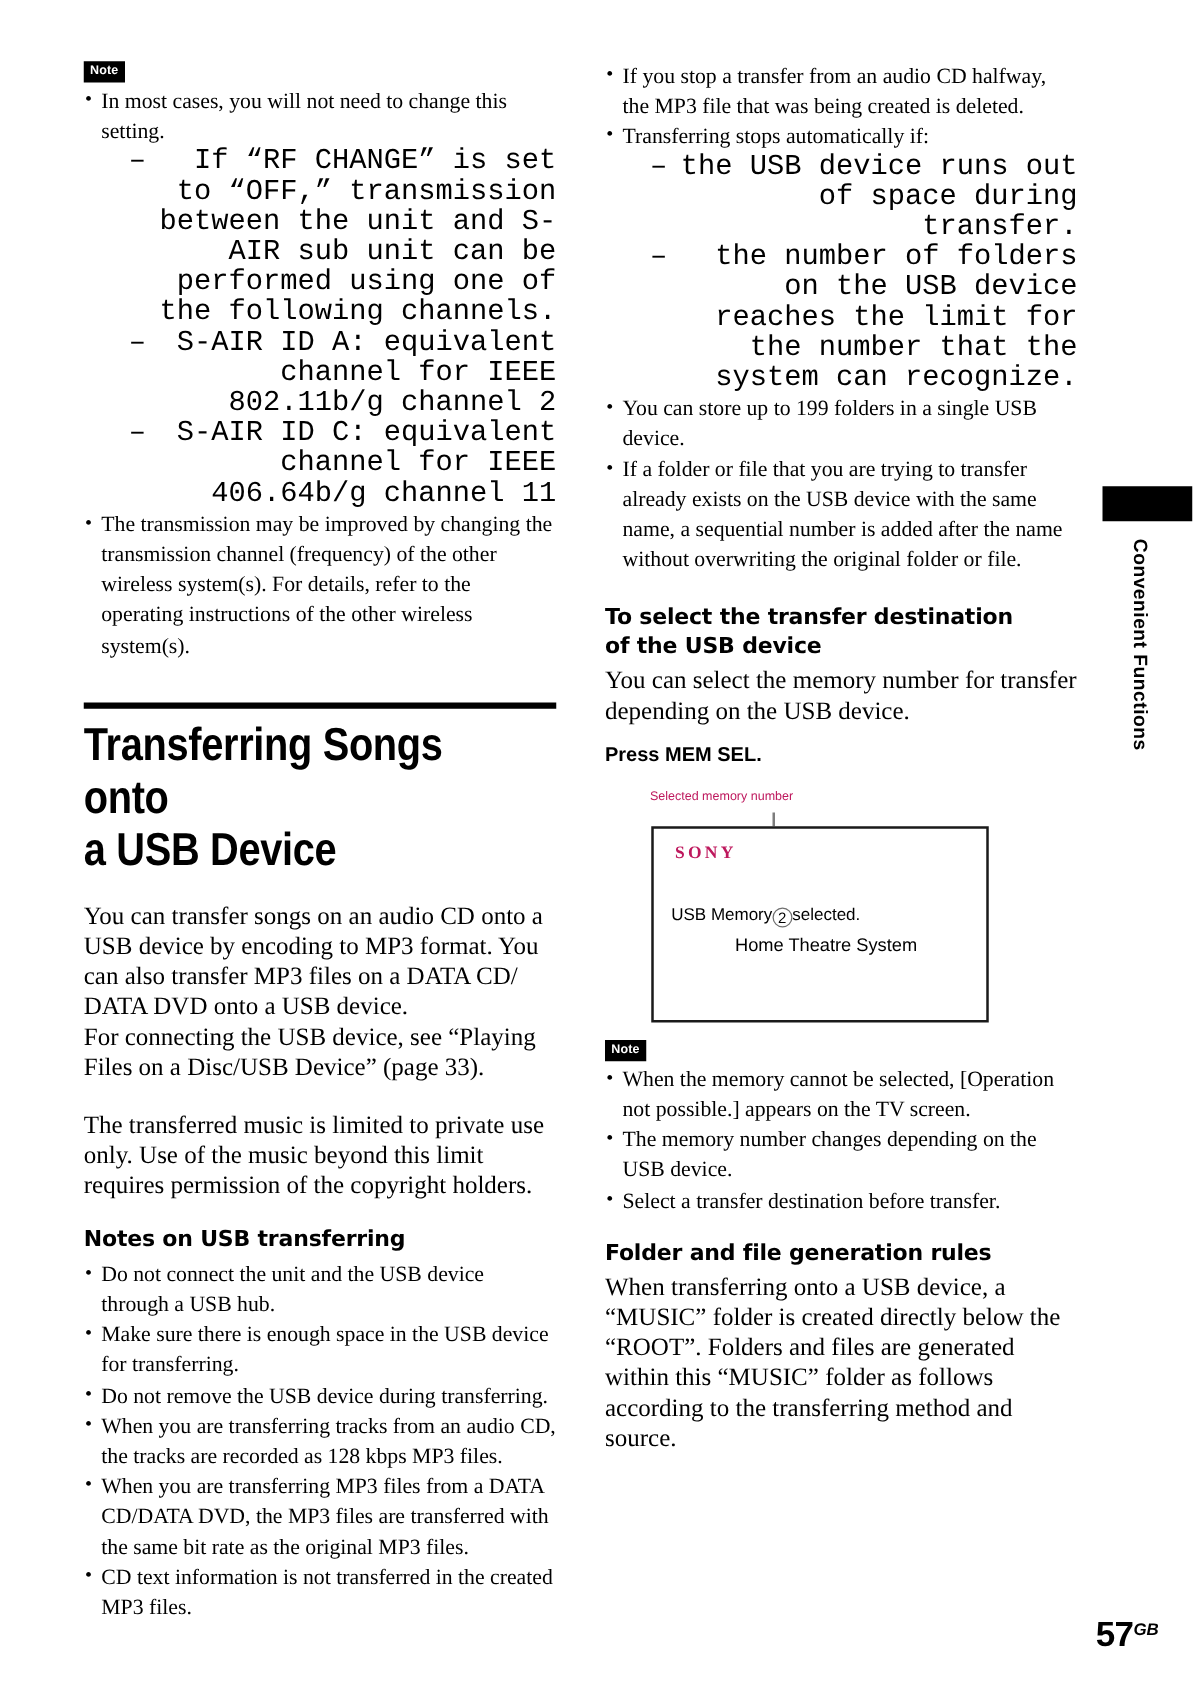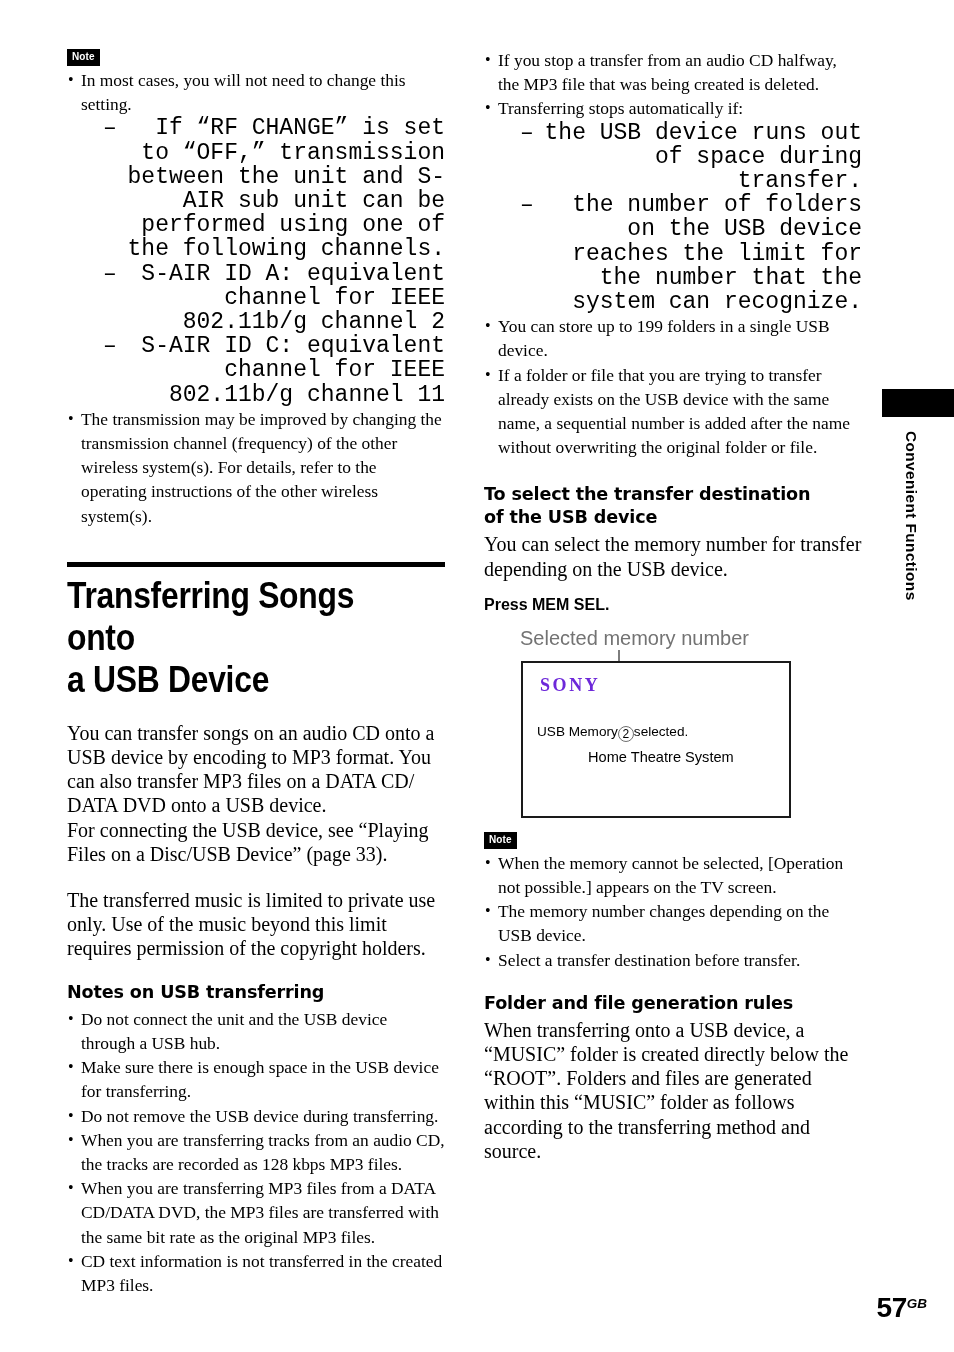--- a/index.html
+++ b/index.html
@@ -143,23 +143,23 @@
   .figure {
     position: relative;
     margin-top: 14px;
     height: 200px;
   }
   .fig-caption {
     position: absolute;
     left: 36px;
     top: 0;
     font-family: "Liberation Sans", "DejaVu Sans", sans-serif;
-    font-size: 20px;
+    font-size: 10px;
     line-height: 18px;
-    color: #737373;
+    color: #be185d;
   }
   .leader-line {
     position: absolute;
     left: 134px;
     top: 21px;
     width: 2px;
     height: 57px;
     background: #7d7d7d;
   }
   .tv-box {
@@ -171,23 +171,23 @@
     border: 2.5px solid #1a1a1a;
     background: #ffffff;
     box-sizing: border-box;
   }
   .sony-logo {
     position: absolute;
     left: 17px;
     top: 12px;
     font-family: "Liberation Serif", "DejaVu Serif", serif;
     font-weight: bold;
-    font-size: 18px;
+    font-size: 14px;
     letter-spacing: 2.6px;
-    color: #6d28d9;
+    color: #be185d;
   }
   .tv-line-1 {
     position: absolute;
     left: 14px;
     top: 61px;
     font-family: "Liberation Sans", "DejaVu Sans", sans-serif;
     font-size: 13.6px;
     line-height: 16px;
     white-space: nowrap;
   }
@@ -273,21 +273,21 @@
     <div class="note-block">
       <span class="note-badge">Note</span>
     </div>
 
     <ul class="bullets">
       <li>
         <span>In most cases, you will not need to change this setting.</span>
         <ul class="dashes">
           <li>If “RF CHANGE” is set to “OFF,” transmission between the unit and S-AIR sub unit can be performed using one of the following channels.</li>
           <li>S-AIR ID A: equivalent channel for IEEE 802.11b/g channel 2</li>
-          <li>S-AIR ID C: equivalent channel for IEEE 802.11b/g channel 11</li>
+          <li>S-AIR ID C: equivalent channel for IEEE 406.64b/g channel 11</li>
         </ul>
       </li>
       <li>The transmission may be improved by changing the transmission channel (frequency) of the other wireless system(s). For details, refer to the operating instructions of the other wireless system(s).</li>
     </ul>
 
     <div style="height:34px"></div>
 
     <div class="rule-thick"></div>
     <h1 class="chapter-title">Transferring Songs onto
 a USB Device</h1>

